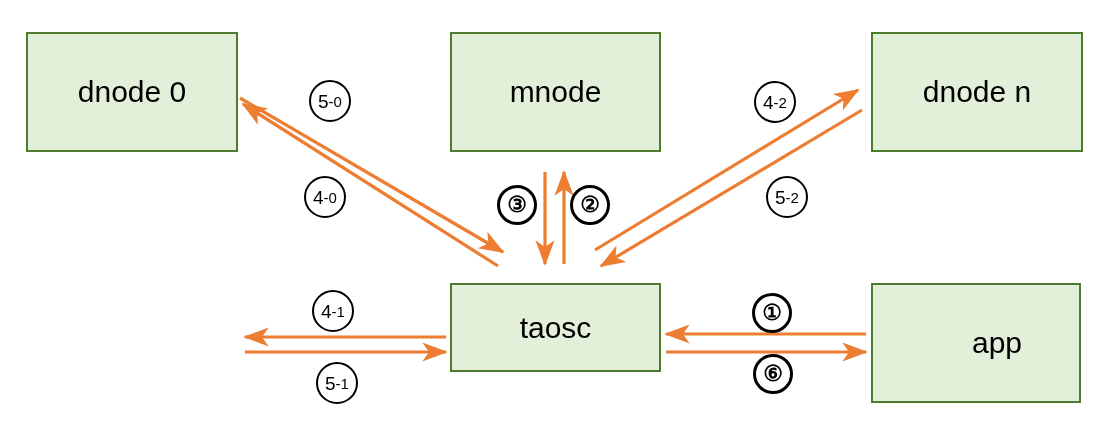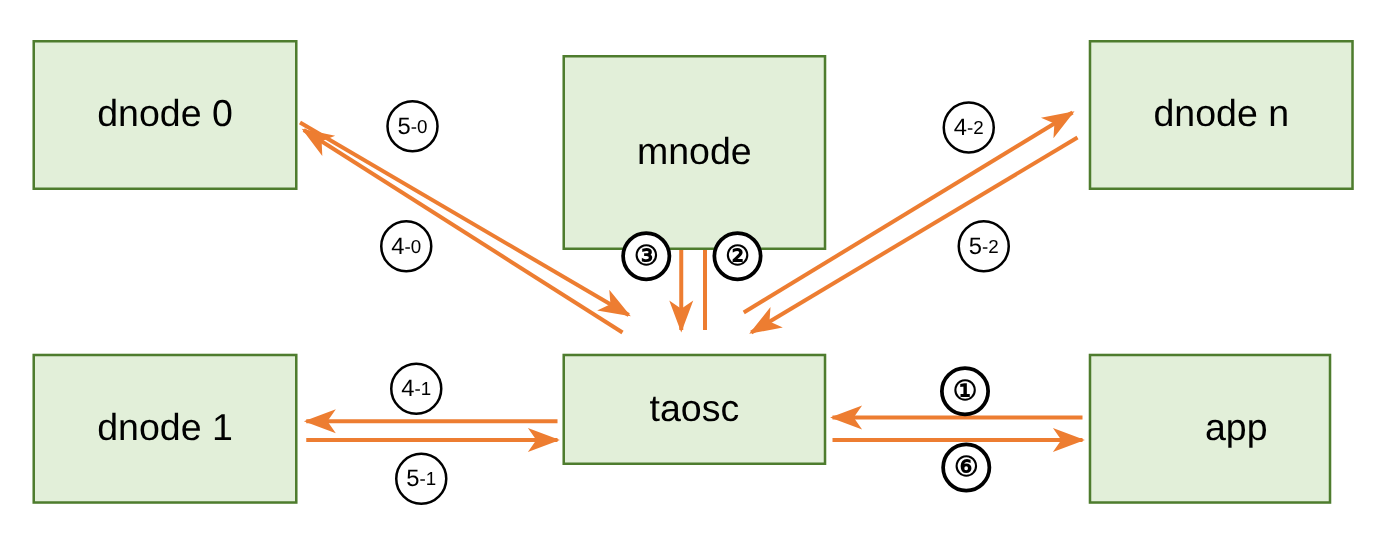--- a/index.html
+++ b/index.html
@@ -25,25 +25,25 @@
     display: flex;
     align-items: center;
     justify-content: center;
     color: #000000;
     font-size: 30px;
     font-family: "Liberation Sans", sans-serif;
     letter-spacing: 0px;
     user-select: none;
   }
   #node-dnode0 { left: 26px;  top: 32px;  width: 212px; height: 120px; }
-  #node-mnode  { left: 450px; top: 44px;  width: 211px; height: 156px; text-align: right; }
+  #node-mnode  { left: 450px; top: 32px;  width: 211px; height: 120px; text-align: right; }
   #node-dnoden { left: 871px; top: 32px;  width: 212px; height: 120px; }
   #node-dnode1 { left: 26px;  top: 283px; width: 212px; height: 120px; }
   #node-taosc  { left: 450px; top: 283px; width: 211px; height: 89px; }
-  #node-app    { left: 871px; top: 283px; width: 194px; height: 120px; padding-left: 42px; }
+  #node-app    { left: 871px; top: 283px; width: 210px; height: 120px; padding-left: 42px; }
 
   .edges {
     position: absolute;
     left: 0; top: 0;
     width: 1114px;
     height: 438px;
     pointer-events: none;
   }
 
   .badge {
@@ -114,23 +114,20 @@
 
   <div class="node" id="node-dnode0">
     <span>dnode 0</span>
   </div>
   <div class="node" id="node-mnode">
     <span>mnode</span>
   </div>
   <div class="node" id="node-dnoden">
     <span>dnode n</span>
   </div>
-  <div class="node" id="node-dnode1">
-    <span>dnode 1</span>
-  </div>
   <div class="node" id="node-taosc">
     <span>taosc</span>
   </div>
   <div class="node" id="node-app">
     <span>app</span>
   </div>
 
   <div class="badge pair" id="badge-5-0" style="left: 309px; top: 80px;">
     <span>5</span>
       <span class="sub">-0</span>

